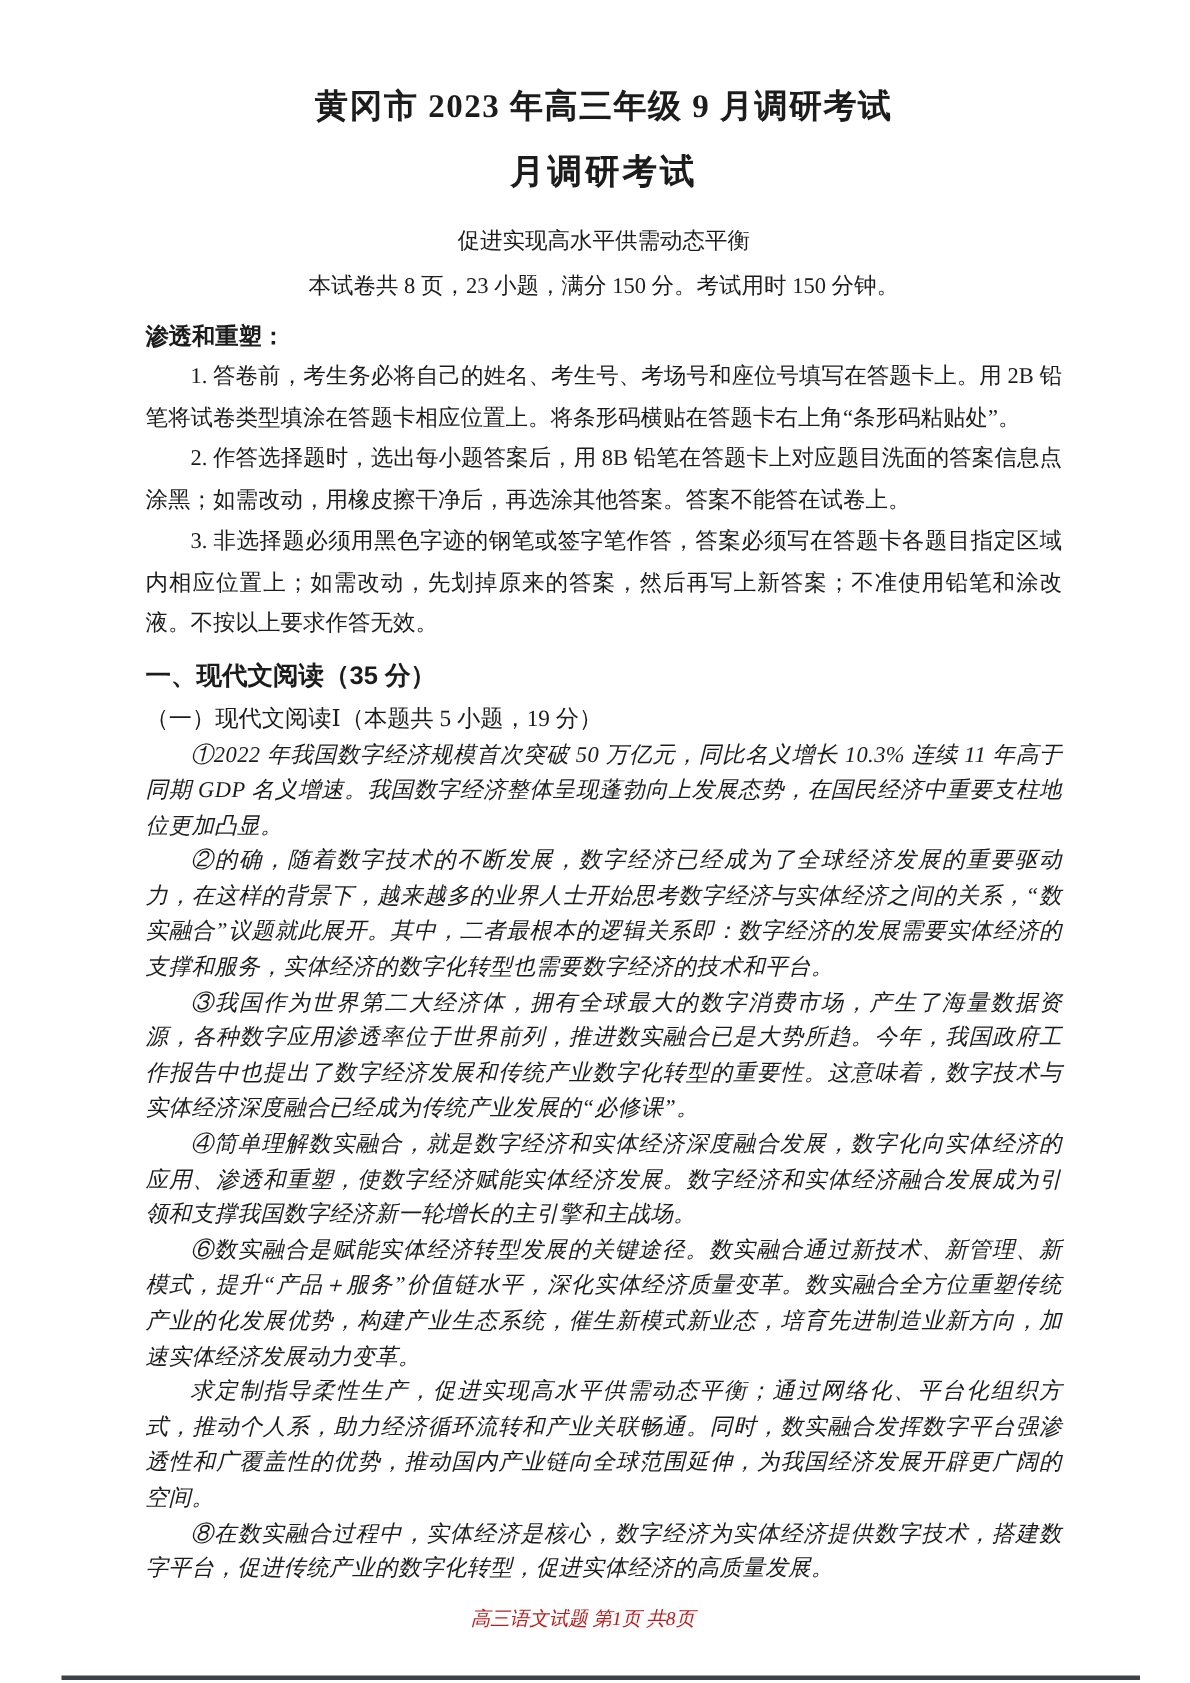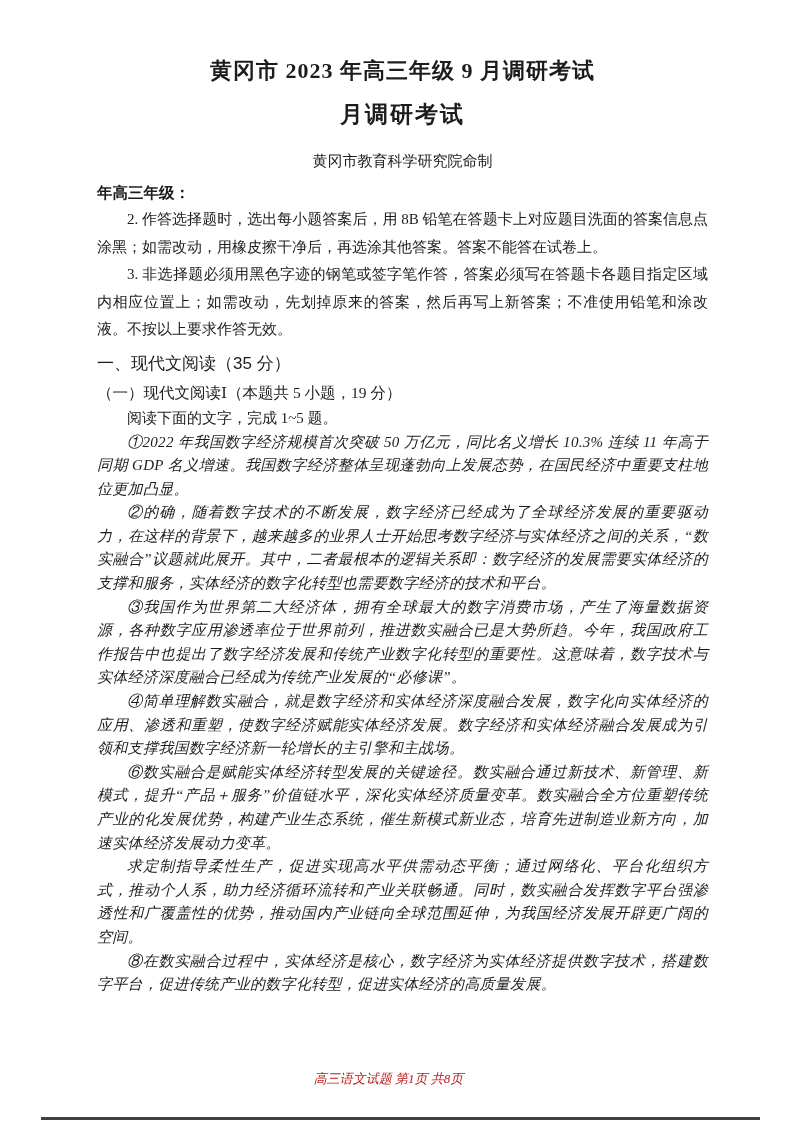--- a/index.html
+++ b/index.html
@@ -56,21 +56,21 @@
   }
   .notice-item {
     font-size: 15px;
     line-height: 27.5px;
     margin: 0;
     text-align: justify;
     text-indent: 2em;
   }
   .section-heading {
     font-family: "Liberation Sans", "DejaVu Sans", sans-serif;
-    font-weight: 400;
+    font-weight: 700;
     font-size: 17px;
     line-height: 28px;
     margin: 6px 0 2px 0;
   }
   .subsection-heading {
     font-size: 15.5px;
     line-height: 26px;
     margin: 0;
   }
   .reading-instruction {
@@ -107,32 +107,33 @@
     background: #3c4147;
   }
 </style>
 </head>
 <body>
 
 <div class="page">
 
   <h1 class="exam-title">黄冈市 2023 年高三年级 9 月调研考试</h1>
   <h2 class="exam-subtitle">月调研考试</h2>
-  <p class="issuer-line">黄冈市教育科学研究院命制</p>
+  <p class="issuer-line">促进实现高水平供需动态平衡</p>
+  <p class="exam-info-line">本试卷共 8 页，23 小题，满分 150 分。考试用时 150 分钟。</p>
 
   <div>
-    <p class="notice-heading">年高三年级：</p>
+    <p class="notice-heading">渗透和重塑：</p>
+    <p class="notice-item">1. 答卷前，考生务必将自己的姓名、考生号、考场号和座位号填写在答题卡上。用 2B 铅笔将试卷类型填涂在答题卡相应位置上。将条形码横贴在答题卡右上角“条形码粘贴处”。</p>
     <p class="notice-item">2. 作答选择题时，选出每小题答案后，用 8B 铅笔在答题卡上对应题目洗面的答案信息点涂黑；如需改动，用橡皮擦干净后，再选涂其他答案。答案不能答在试卷上。</p>
     <p class="notice-item">3. 非选择题必须用黑色字迹的钢笔或签字笔作答，答案必须写在答题卡各题目指定区域内相应位置上；如需改动，先划掉原来的答案，然后再写上新答案；不准使用铅笔和涂改液。不按以上要求作答无效。</p>
   </div>
 
   <div>
     <p class="section-heading">一、现代文阅读（35 分）</p>
     <p class="subsection-heading">（一）现代文阅读Ⅰ（本题共 5 小题，19 分）</p>
-    <p class="reading-instruction">阅读下面的文字，完成 1~5 题。</p>
 
     <p class="body-para">①2022 年我国数字经济规模首次突破 50 万亿元，同比名义增长 10.3%  连续 11 年高于同期 GDP 名义增速。我国数字经济整体呈现蓬勃向上发展态势，在国民经济中重要支柱地位更加凸显。</p>
     <p class="body-para">②的确，随着数字技术的不断发展，数字经济已经成为了全球经济发展的重要驱动力，在这样的背景下，越来越多的业界人士开始思考数字经济与实体经济之间的关系，“数实融合”议题就此展开。其中，二者最根本的逻辑关系即：数字经济的发展需要实体经济的支撑和服务，实体经济的数字化转型也需要数字经济的技术和平台。</p>
     <p class="body-para">③我国作为世界第二大经济体，拥有全球最大的数字消费市场，产生了海量数据资源，各种数字应用渗透率位于世界前列，推进数实融合已是大势所趋。今年，我国政府工作报告中也提出了数字经济发展和传统产业数字化转型的重要性。这意味着，数字技术与实体经济深度融合已经成为传统产业发展的“必修课”。</p>
     <p class="body-para">④简单理解数实融合，就是数字经济和实体经济深度融合发展，数字化向实体经济的应用、渗透和重塑，使数字经济赋能实体经济发展。数字经济和实体经济融合发展成为引领和支撑我国数字经济新一轮增长的主引擎和主战场。</p>
     <p class="body-para">⑥数实融合是赋能实体经济转型发展的关键途径。数实融合通过新技术、新管理、新模式，提升“产品＋服务”价值链水平，深化实体经济质量变革。数实融合全方位重塑传统产业的化发展优势，构建产业生态系统，催生新模式新业态，培育先进制造业新方向，加速实体经济发展动力变革。</p>
     <p class="body-para">求定制指导柔性生产，促进实现高水平供需动态平衡；通过网络化、平台化组织方式，推动个人系，助力经济循环流转和产业关联畅通。同时，数实融合发挥数字平台强渗透性和广覆盖性的优势，推动国内产业链向全球范围延伸，为我国经济发展开辟更广阔的空间。</p>
     <p class="body-para">⑧在数实融合过程中，实体经济是核心，数字经济为实体经济提供数字技术，搭建数字平台，促进传统产业的数字化转型，促进实体经济的高质量发展。</p>
 
   </div>

